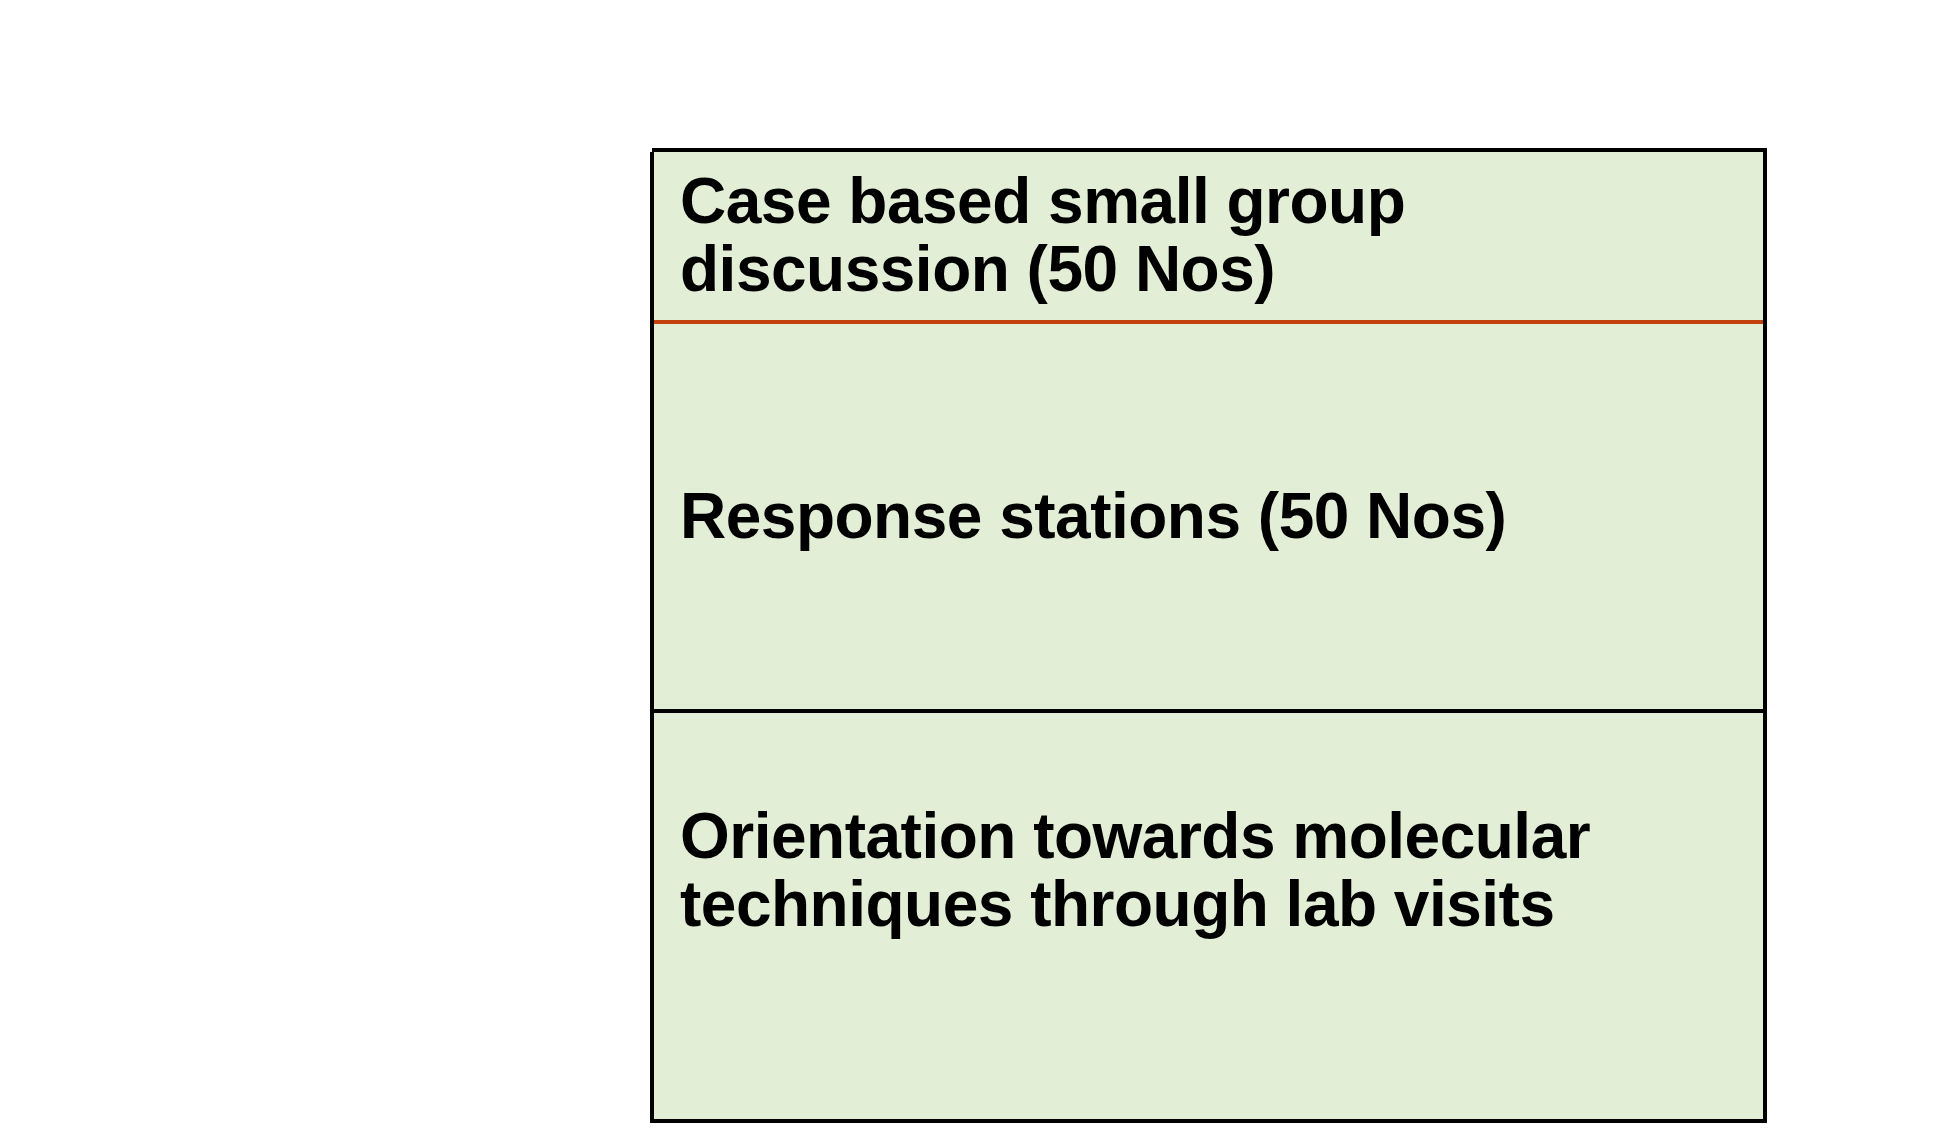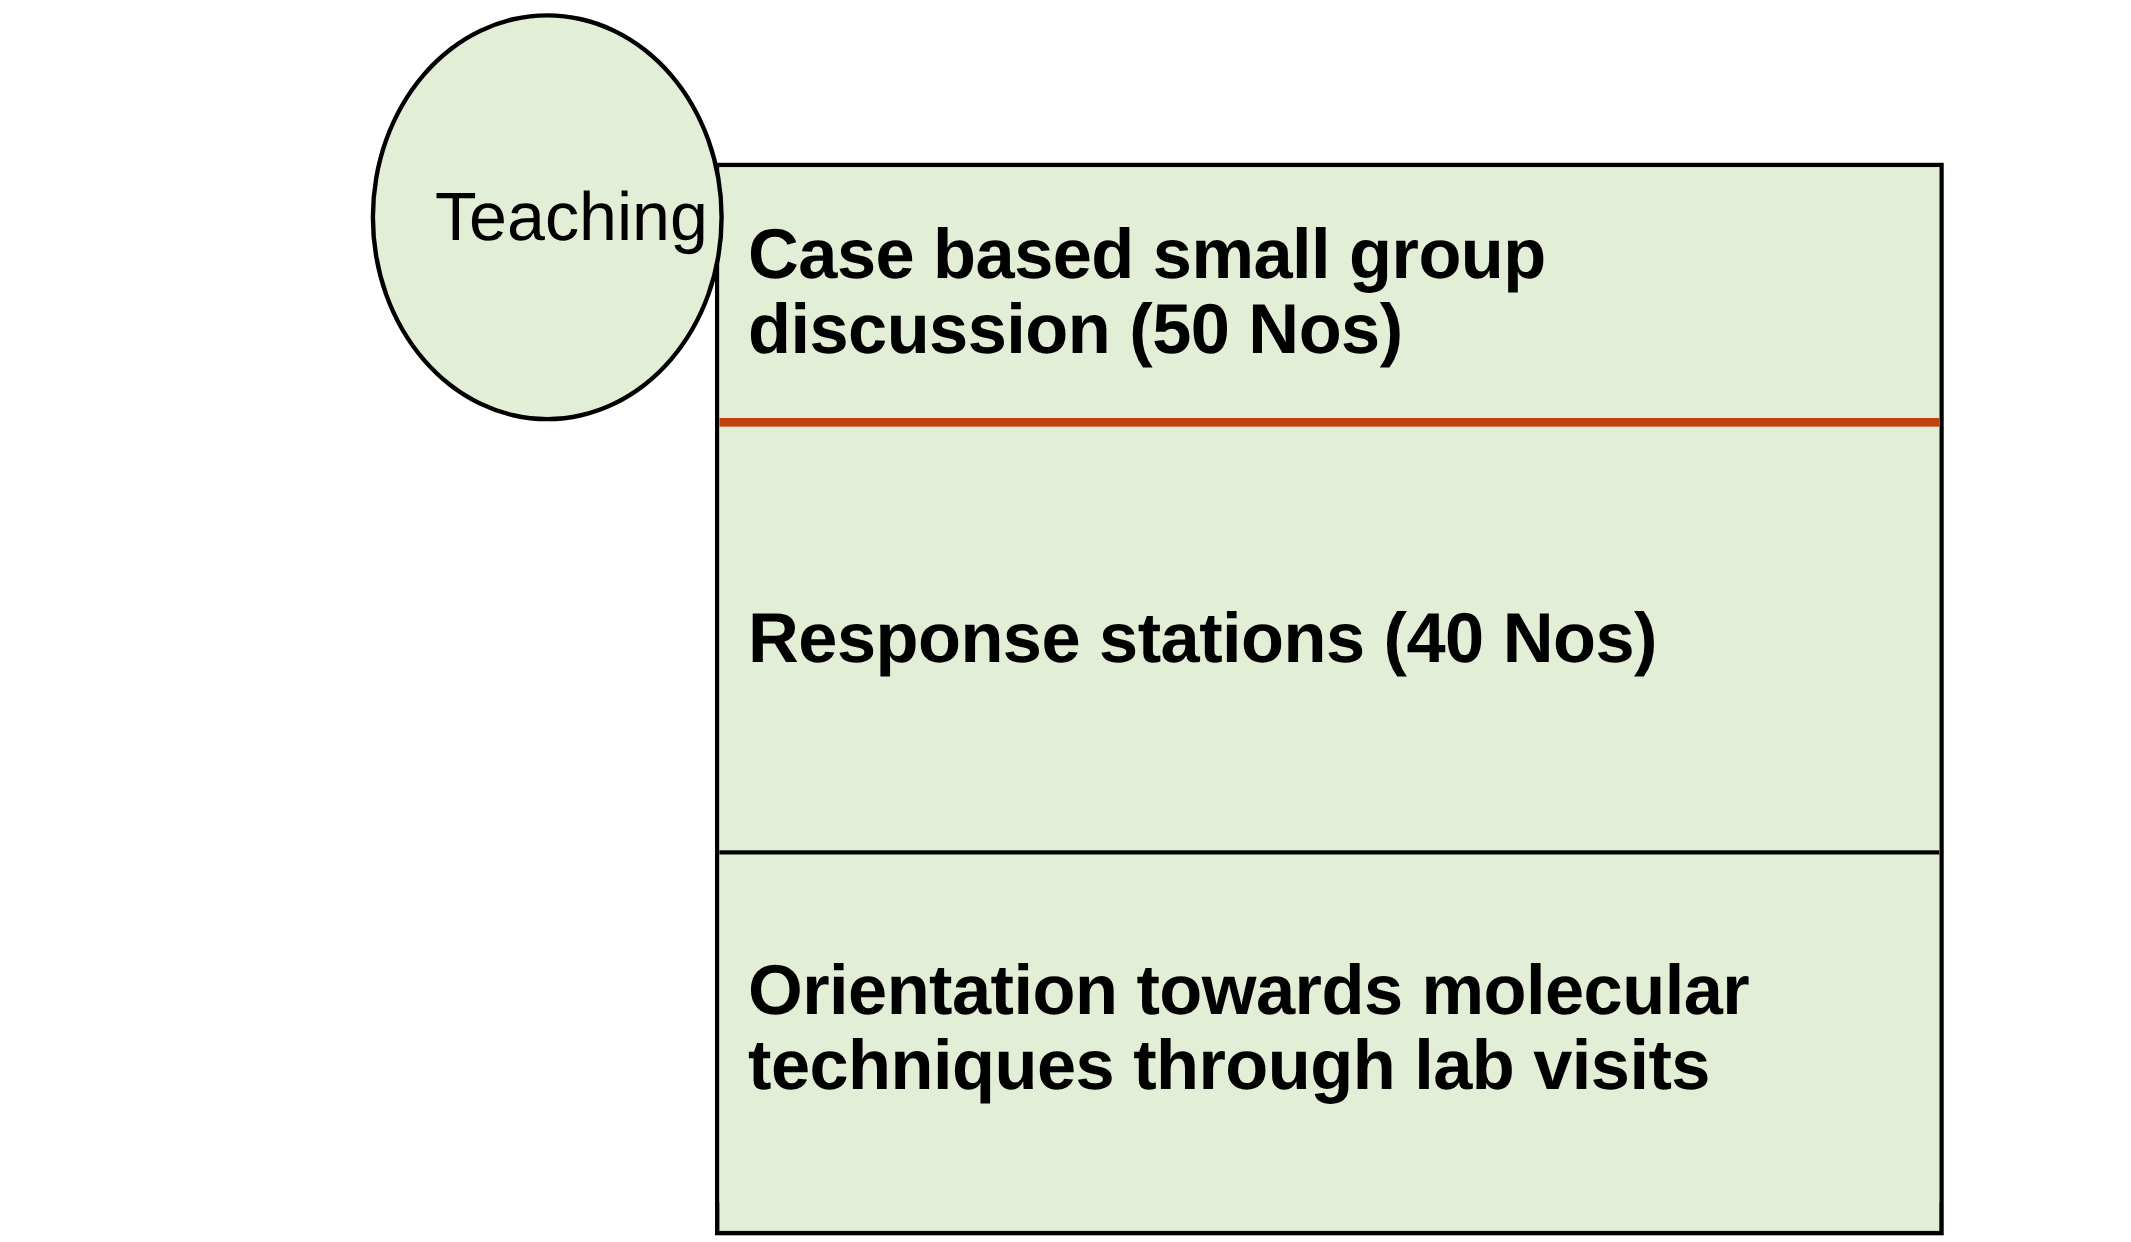--- a/index.html
+++ b/index.html
@@ -32,22 +32,22 @@
   }
   .box {
     box-sizing: border-box;
     background: #e2eed6;
     display: flex;
     align-items: center;
     padding-left: 26px;
     padding-right: 14px;
   }
   .box-1 {
-    height: 236px;
-    border-bottom: 8px solid #c2410c;
+    height: 172px;
+    border-bottom: 4px solid #c2410c;
   }
   .box-2 {
     height: 389px;
     border-bottom: 4px solid #000000;
   }
   .box-3 {
     height: 316px;
   }
   .box-text {
     font-family: "Liberation Sans", sans-serif;
@@ -98,28 +98,25 @@
 
 <div id="canvas">
 
   <div class="box-stack">
 
     <div class="box box-1">
       <span class="box-text">Case based small group discussion (50 Nos)</span>
     </div>
 
     <div class="box box-2">
-      <span class="box-text">Response stations (40 Nos)</span>
+      <span class="box-text">Response stations (50 Nos)</span>
     </div>
 
     <div class="box box-3">
       <span class="box-text">Orientation towards molecular techniques through lab visits</span>
     </div>
 
   </div>
 
   <div class="top-band-left-patch"></div>
 
-  <div class="ellipse">
-    <span class="ellipse-label">Teaching</span>
-  </div>
 
 </div>
 
 </body></html>

